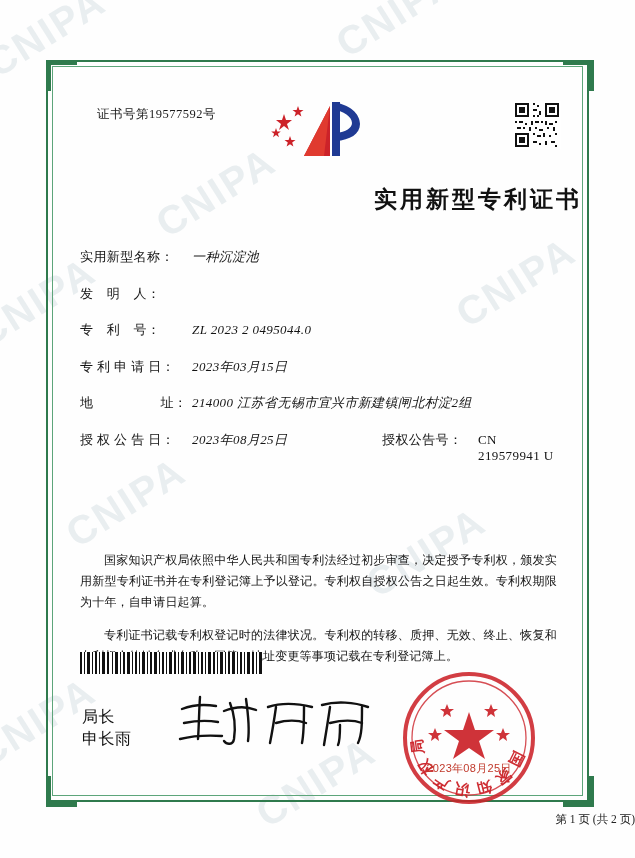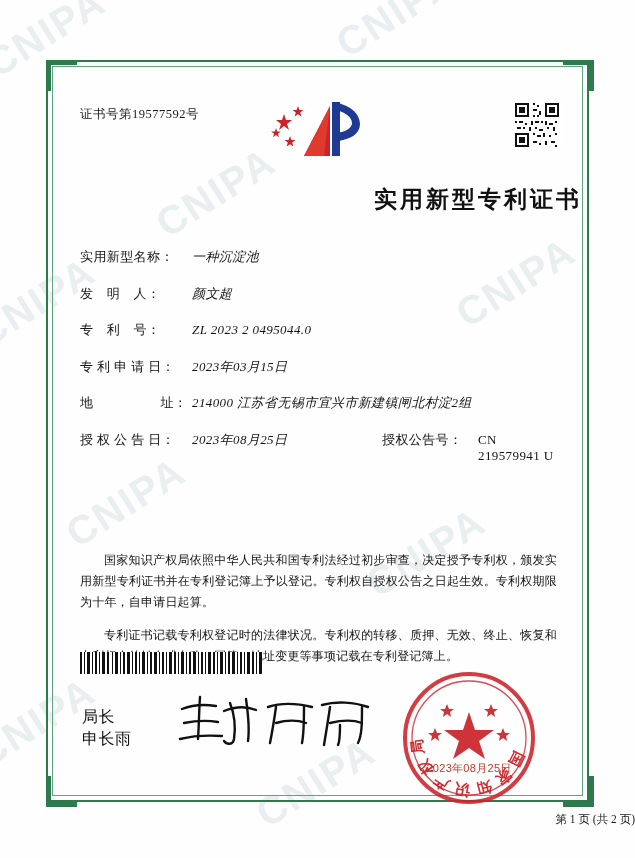--- a/index.html
+++ b/index.html
@@ -79,21 +79,21 @@
     left: 52px;
     top: 66px;
     width: 531px;
     height: 730px;
     z-index: 3;
   }
 
   
   .cert-no {
     position: absolute;
-    left: 28px;
+    left: 45px;
     top: 40px;
     font-size: 12.5px;
     color: #1a1a1a;
     letter-spacing: 0.5px;
   }
 
   .logo {
     position: absolute;
     left: 50%;
     margin-left: -56px;
@@ -333,21 +333,20 @@
 
     <div class="title">实用新型专利证书</div>
 
     <div class="fields">
       <div class="field-row">
         <div class="field-label">实用新型名称：</div>
         <div class="field-value">一种沉淀池</div>
       </div>
       <div class="field-row">
         <div class="field-label">发　明　人：</div>
-        <div class="field-value">颜文超</div>
       </div>
       <div class="field-row">
         <div class="field-label">专　利　号：</div>
         <div class="field-value">ZL 2023 2 0495044.0</div>
       </div>
       <div class="field-row">
         <div class="field-label">专 利 申 请 日：</div>
         <div class="field-value">2023年03月15日</div>
       </div>
       <div class="field-row">

